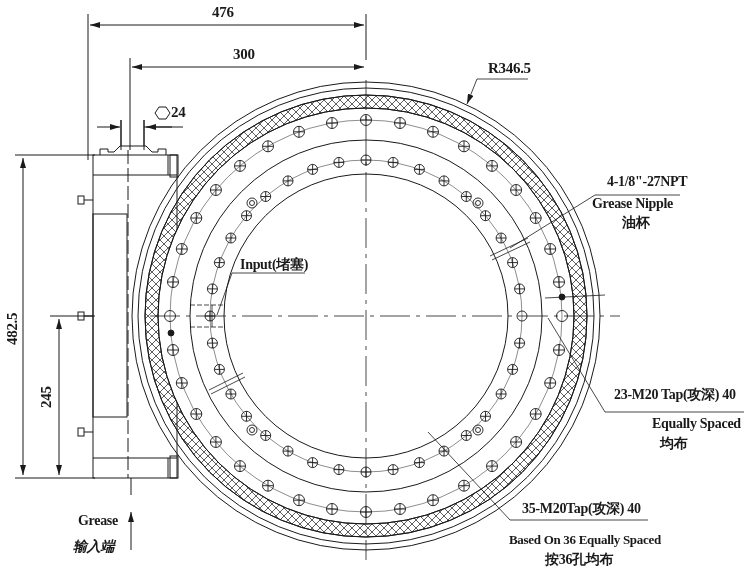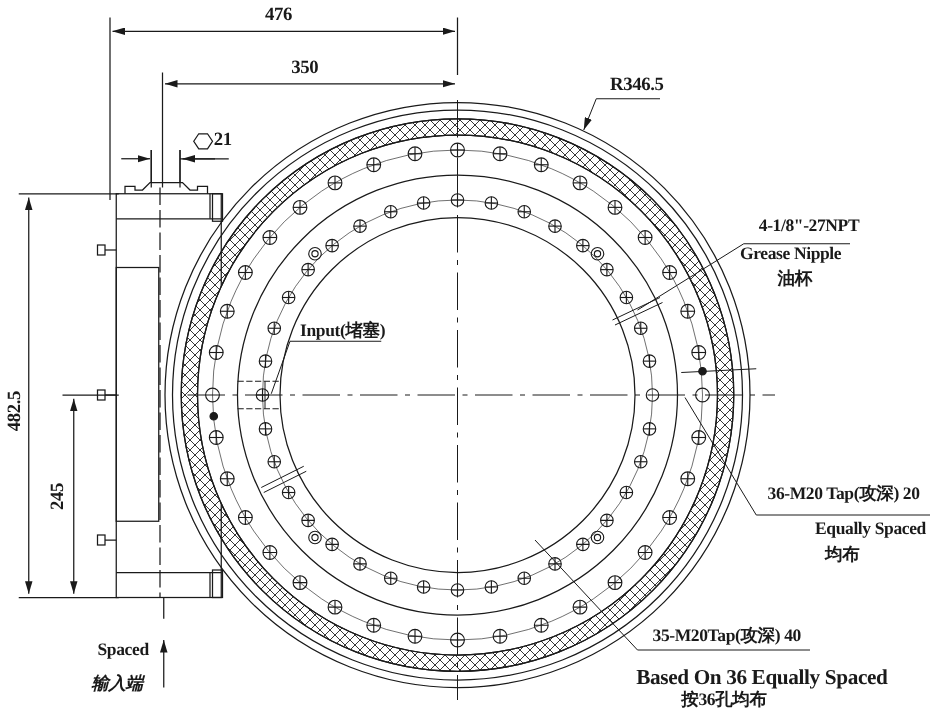--- a/index.html
+++ b/index.html
@@ -1,21 +1,21 @@
 <!DOCTYPE html>
 <html><head>
   <meta charset="utf-8">
   <style>
     html, body { margin: 0; padding: 0; background: #ffffff; }
     body { width: 744px; height: 573px; overflow: hidden; position: relative; font-family: "Liberation Serif", serif; }
     #drawing { position: absolute; left: 0; top: 0; width: 744px; height: 573px; }
     .lbl { position: absolute; font-family: "Liberation Serif", serif; font-weight: bold; color: #1a1a1a; white-space: nowrap; letter-spacing: -0.3px; }
     .f15 { font-size: 15px; }
     .f14 { font-size: 14px; }
-    .f13 { font-size: 17px; }
+    .f13 { font-size: 13px; }
     .vert { transform: rotate(-90deg); transform-origin: left top; }
   </style>
 </head>
 <body>
 
 <svg id="drawing" viewBox="0 0 744 573" xmlns="http://www.w3.org/2000/svg">
   <defs>
     <pattern id="xhatch" patternUnits="userSpaceOnUse" width="8" height="8">
       <path d="M0,0 L8,8 M8,0 L0,8" stroke="#1a1a1a" stroke-width="0.7"></path>
     </pattern>
@@ -360,35 +360,35 @@
     </g>
 
     <g stroke-width="0.8">
       <line x1="467" y1="104" x2="477" y2="79" marker-start="url(#arrs)"></line>
       <line x1="477" y1="79" x2="528" y2="79"></line>
     </g>
   </g>
 </svg>
 
 <div class="lbl f15" style="left:212px;top:4px;">476</div>
-<div class="lbl f15" style="left:233px;top:46px;">350</div>
-<div class="lbl f15" style="left:171px;top:104px;">21</div>
+<div class="lbl f15" style="left:233px;top:46px;">300</div>
+<div class="lbl f15" style="left:171px;top:104px;">24</div>
 <div class="lbl f15" style="left:488px;top:60px;">R346.5</div>
 
 <div class="lbl f15 vert" style="left:4px;top:345px;">482.5</div>
 <div class="lbl f15 vert" style="left:38px;top:408px;">245</div>
 
 <div class="lbl f14" style="left:607px;top:174px;">4-1/8"-27NPT</div>
 <div class="lbl f14" style="left:592px;top:196px;">Grease Nipple</div>
 <div class="lbl f14" style="left:622px;top:214px;">油杯</div>
 
 <div class="lbl f14" style="left:240px;top:256px;">Input(堵塞)</div>
 
-<div class="lbl f14" style="left:614px;top:386px;">36-M20 Tap(攻深) 20</div>
+<div class="lbl f14" style="left:614px;top:386px;">23-M20 Tap(攻深) 40</div>
 <div class="lbl f14" style="left:652px;top:416px;">Equally Spaced</div>
 <div class="lbl f14" style="left:660px;top:435px;">均布</div>
 
 <div class="lbl f14" style="left:522px;top:500px;">35-M20Tap(攻深) 40</div>
 <div class="lbl f13" style="left:509px;top:532px;">Based On 36 Equally Spaced</div>
 <div class="lbl f14" style="left:545px;top:551px;">按36孔均布</div>
 
-<div class="lbl f14" style="left:78px;top:513px;">Spaced</div>
+<div class="lbl f14" style="left:78px;top:513px;">Grease</div>
 <div class="lbl f14" style="left:73px;top:538px;font-style:italic;">输入端</div>
 
 </body></html>

